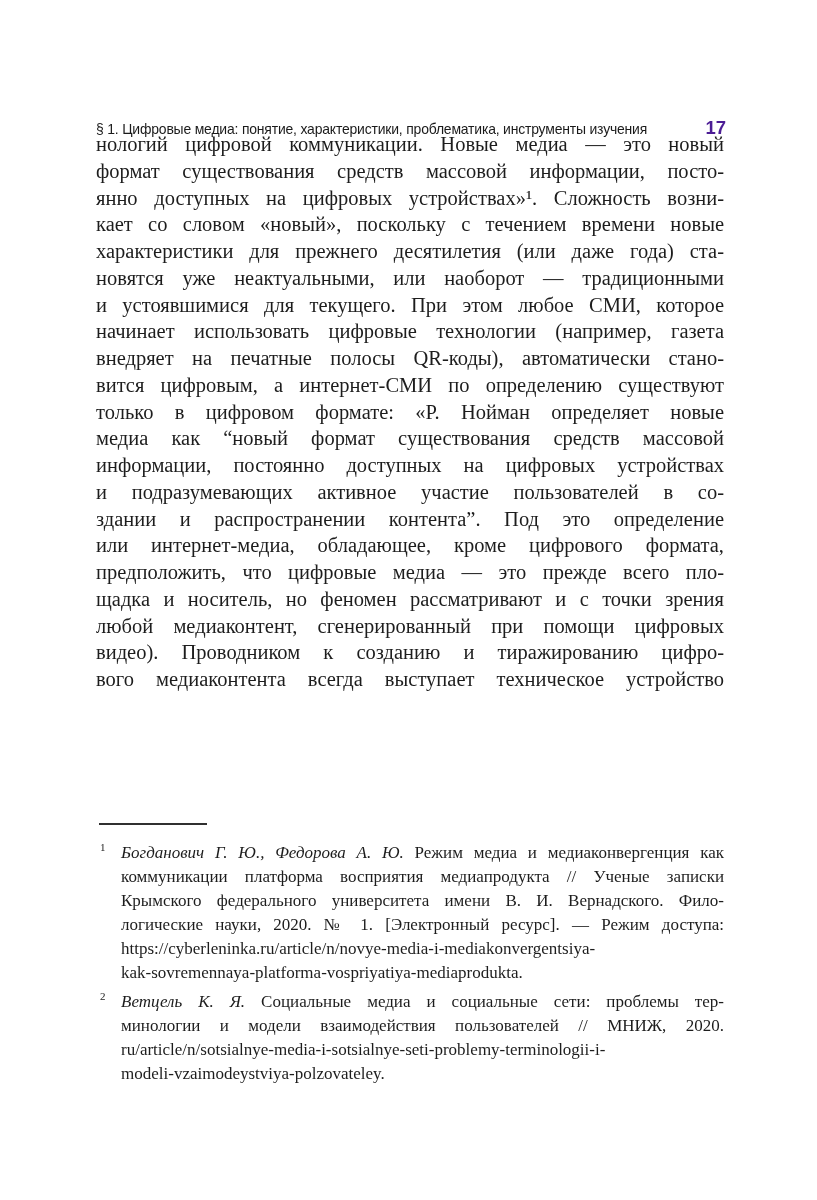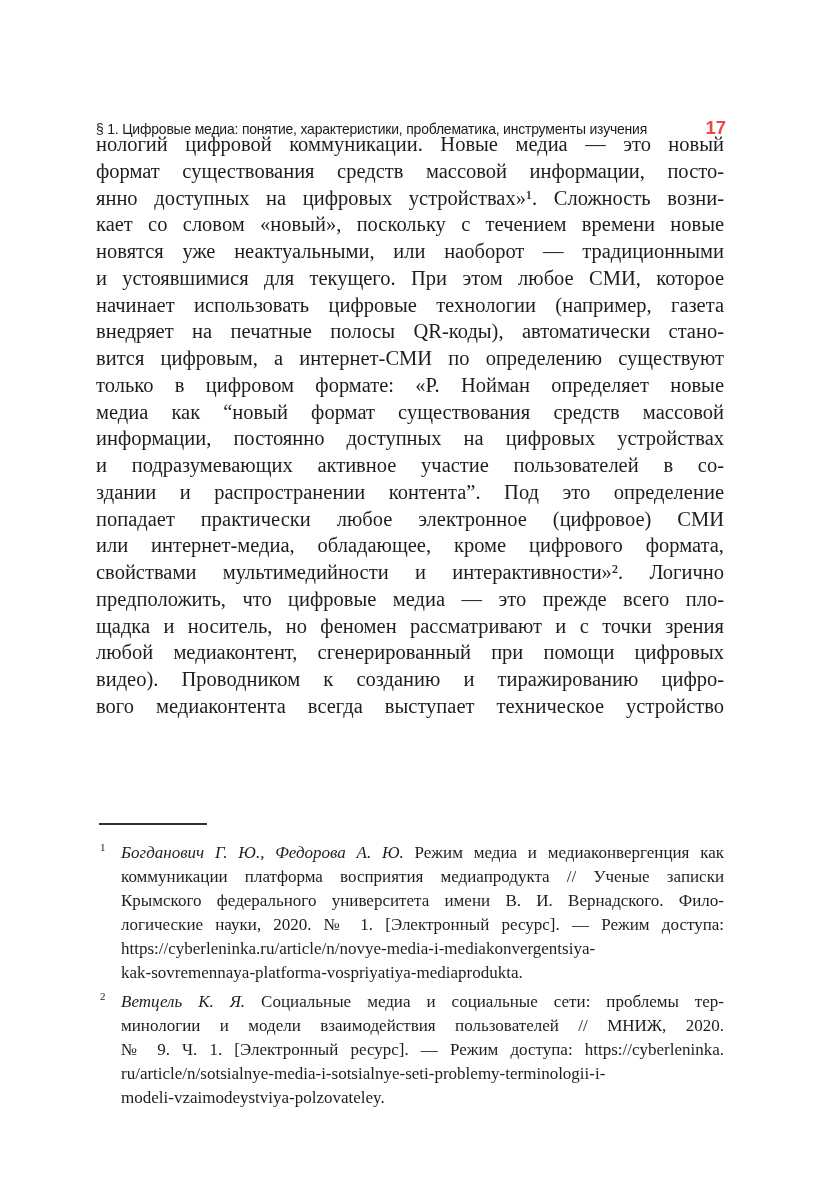--- a/index.html
+++ b/index.html
@@ -30,21 +30,21 @@
     font-size: 15px;
     letter-spacing: -0.2px;
     transform: scaleX(0.93);
     transform-origin: left center;
     color: #1a1a1a;
     white-space: nowrap;
   }
   .head-num {
     font-size: 18.5px;
     font-weight: 700;
-    color: #ef4444;
+    color: #4c1d95;
   }
 
   
   .body-text {
     position: absolute;
     left: 96px;
     top: 131px;
     width: 628px;
     font-size: 20.5px;
     line-height: 26.75px;
@@ -97,33 +97,32 @@
   <header class="pagehead">
     <span class="head-title">§ 1. Цифровые медиа: понятие, характеристики, проблематика, инструменты изучения</span>
     <span class="head-num">17</span>
   </header>
 
   <main class="body-text">
       <div class="body-line">нологий цифровой коммуникации. Новые медиа — это новый</div>
       <div class="body-line">формат существования средств массовой информации, посто-</div>
       <div class="body-line">янно доступных на цифровых устройствах»¹. Сложность возни-</div>
       <div class="body-line">кает со словом «новый», поскольку с течением времени новые</div>
+      <div class="body-line">характеристики для прежнего десятилетия (или даже года) ста-</div>
       <div class="body-line">новятся уже неактуальными, или наоборот — традиционными</div>
       <div class="body-line">и устоявшимися для текущего. При этом любое СМИ, которое</div>
       <div class="body-line">начинает использовать цифровые технологии (например, газета</div>
       <div class="body-line">внедряет на печатные полосы QR-коды), автоматически стано-</div>
       <div class="body-line">вится цифровым, а интернет-СМИ по определению существуют</div>
       <div class="body-line">только в цифровом формате: «Р. Нойман определяет новые</div>
       <div class="body-line">медиа как “новый формат существования средств массовой</div>
       <div class="body-line">информации, постоянно доступных на цифровых устройствах</div>
       <div class="body-line">и подразумевающих активное участие пользователей в со-</div>
       <div class="body-line">здании и распространении контента”. Под это определение</div>
-      <div class="body-line">попадает практически любое электронное (цифровое) СМИ</div>
       <div class="body-line">или интернет-медиа, обладающее, кроме цифрового формата,</div>
-      <div class="body-line">свойствами мультимедийности и интерактивности»². Логично</div>
       <div class="body-line">предположить, что цифровые медиа — это прежде всего пло-</div>
       <div class="body-line">щадка и носитель, но феномен рассматривают и с точки зрения</div>
       <div class="body-line">любой медиаконтент, сгенерированный при помощи цифровых</div>
       <div class="body-line">видео). Проводником к созданию и тиражированию цифро-</div>
       <div class="body-line">вого медиаконтента всегда выступает техническое устройство</div>
     </main>
 
   <div class="fn-sep"></div>
 
   <section class="footnotes">
@@ -142,21 +141,20 @@
         </div>
     </div>
 
     <div class="footnote">
       <span class="fn-marker">2</span>
       <div class="fn-first">
         <span class="fn-authors">Ветцель К. Я.</span><span> Социальные медиа и социальные сети: проблемы тер-</span>
       </div>
       <div class="fn-lines">
           <div class="fn-line">минологии и модели взаимодействия пользователей // МНИЖ, 2020.</div>
-          <div class="fn-line">№ 9. Ч. 1. [Электронный ресурс]. — Режим доступа: https://cyberleninka.</div>
           <div class="fn-line">ru/article/n/sotsialnye-media-i-sotsialnye-seti-problemy-terminologii-i-</div>
           <div class="fn-line">modeli-vzaimodeystviya-polzovateley.</div>
         </div>
     </div>
 
   </section>
 
 </div>
 
 </body></html>

